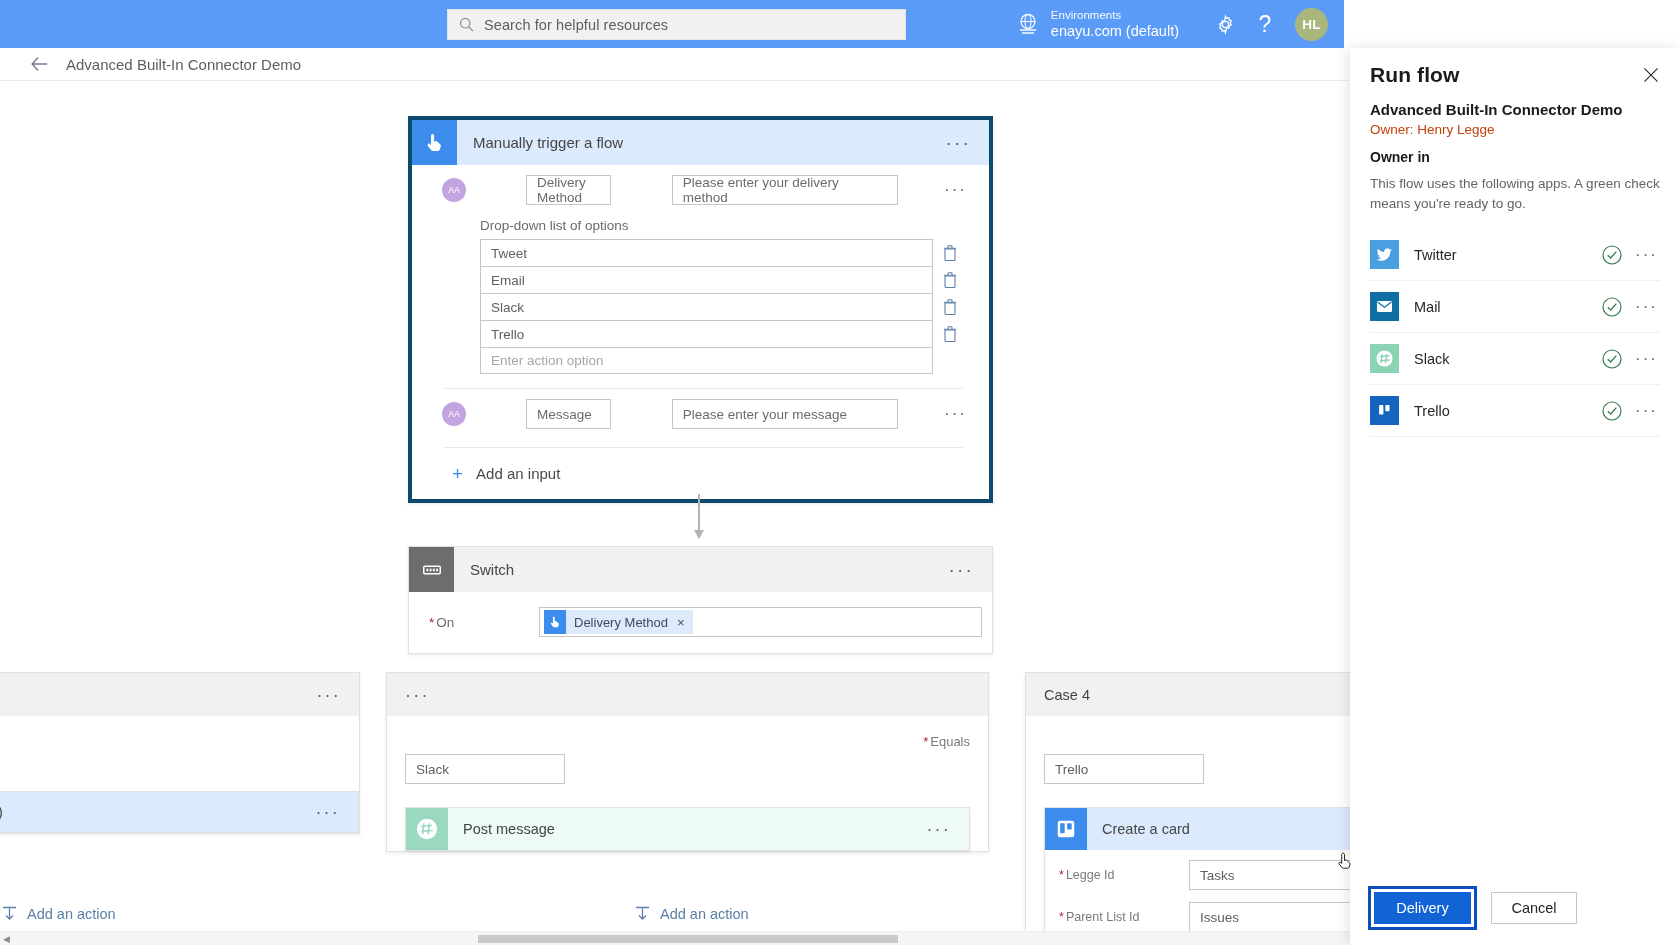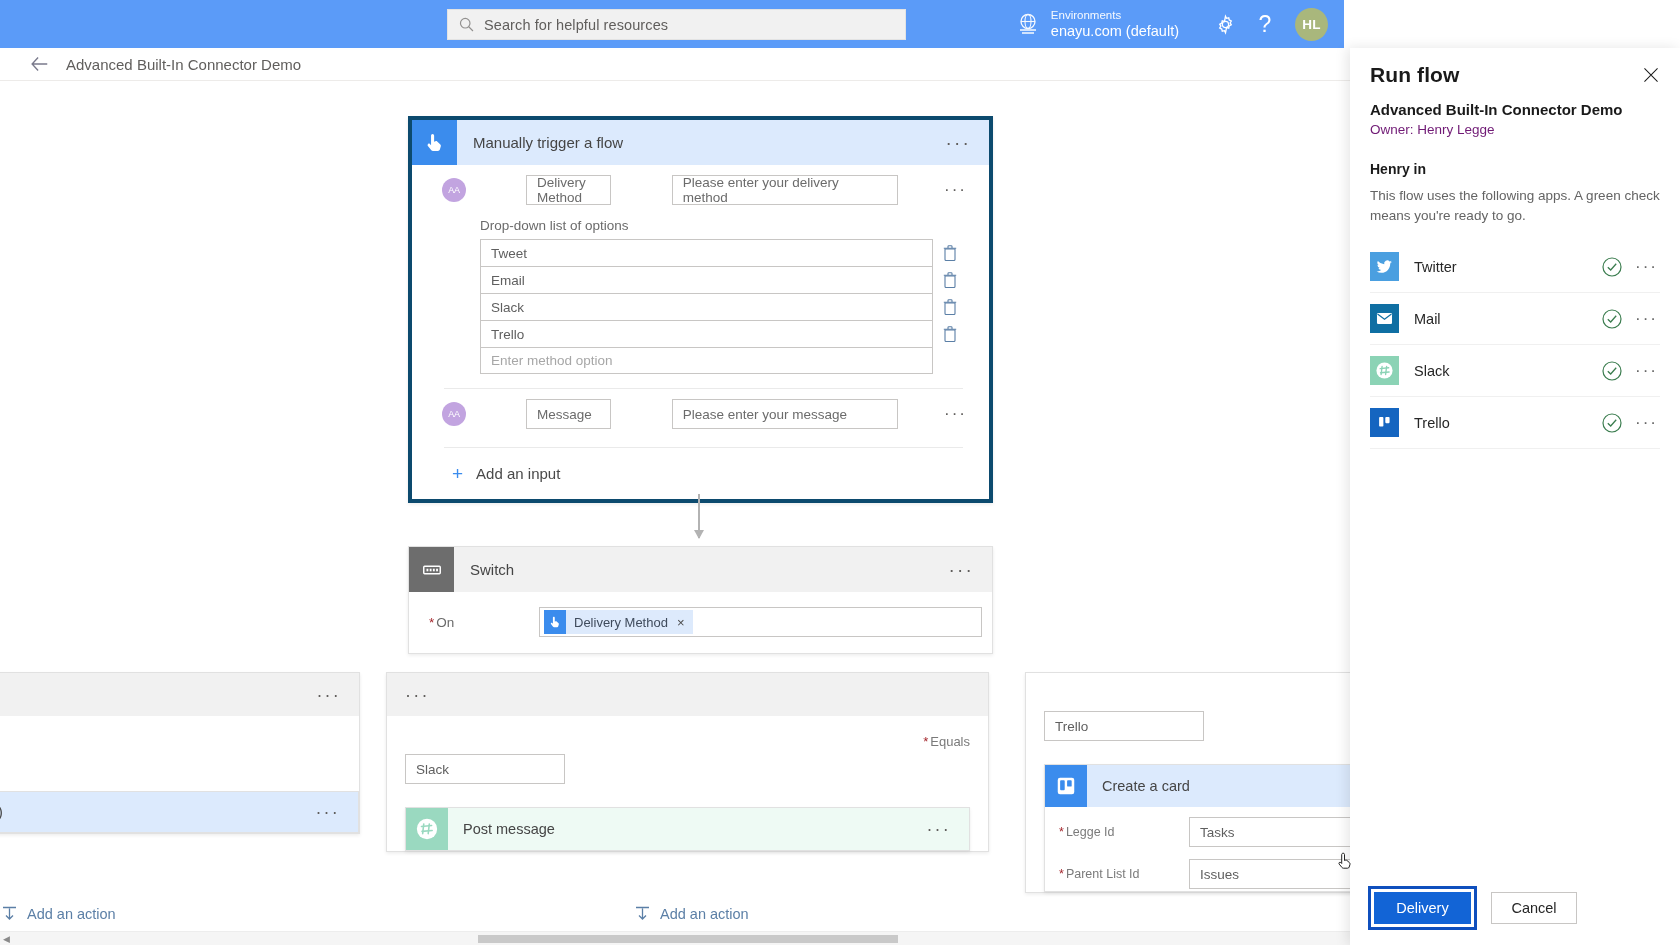--- a/index.html
+++ b/index.html
@@ -194,21 +194,21 @@
     background:#fff; box-shadow: -3px 0 12px rgba(0,0,0,.10);
     display:flex; flex-direction: column;
   }
   .panel-close {
     position:absolute; right: 18px; top: 16px; width:22px; height:22px; cursor:pointer;
     display:flex; align-items:center; justify-content:center;
   }
   .panel-inner { padding: 15px 20px 0 20px; flex: 1; overflow:hidden; }
   .panel-h1 { font-size: 21px; color:#1a1a1a; font-weight: 600; margin: 0 0 14px 0; letter-spacing:.1px; }
   .panel-flowname { font-size: 15px; color:#1a1a1a; font-weight:600; margin-bottom: 4px; }
-  .panel-owner { font-size: 13.5px; color:#701a75; margin-bottom: 24px; }
+  .panel-owner { font-size: 13.5px; color:#c2410c; margin-bottom: 12px; }
   .panel-h2 { font-size: 14px; color:#1a1a1a; font-weight:600; margin-bottom: 9px; }
   .panel-desc { font-size: 13.5px; color:#646464; line-height: 1.45; margin-bottom: 16px; }
 
   .conn-row {
     display:flex; align-items:center; height: 52px; border-bottom:1px solid #f0f0f0;
   }
   .conn-icon { width: 29px; height: 29px; flex:none; display:flex; align-items:center; justify-content:center; }
   .conn-icon.twitter { background:#4a9fe0; }
   .conn-icon.mail { background:#0f6fa3; }
   .conn-icon.slack { background:#8bd3b5; }
@@ -333,21 +333,21 @@
           <div class="ddl-row">
             <div class="ddl-opt">Trello</div>
             <span class="trash">
               <svg viewBox="0 0 14 16">
                 <path d="M2 4h10v10.5a1 1 0 0 1-1 1H3a1 1 0 0 1-1-1z" fill="none" stroke="#5b7fa6" stroke-width="1.1"></path>
                 <path d="M0.8 3.3h12.4M5 3.3V1.6a.8.8 0 0 1 .8-.8h2.4a.8.8 0 0 1 .8.8v1.7" fill="none" stroke="#5b7fa6" stroke-width="1.1"></path>
               </svg>
             </span>
           </div>
           <div class="ddl-row">
-            <div class="ddl-opt ph">Enter method option</div>
+            <div class="ddl-opt ph">Enter action option</div>
             <span class="trash"></span>
           </div>
         </div>
 
         <div class="divider"></div>
 
         <div class="input-row">
           <span class="dot-avatar">AA</span>
           <div class="fld name">Message</div>
           <div class="fld value">Please enter your message</div>
@@ -448,20 +448,24 @@
         </div>
         <div class="add-action" style="left:247px; top:232px;">
           <svg viewBox="0 0 17 17">
             <path d="M2 2.5h13M8.5 3.5v10M5 10.5l3.5 3.5 3.5-3.5" fill="none" stroke="#5b7fa6" stroke-width="1.3"></path>
           </svg>
           <span class="lbl">Add an action</span>
         </div>
       </div>
 
       <div class="case-col" style="left:1025px; width:480px;">
+        <div class="case-head">
+          <span class="ttl">Case 4</span>
+          <span class="ell">···</span>
+        </div>
         <div class="case-body">
           <div class="eq-label">
             <span class="req">*</span><span>Equals</span>
           </div>
           <div class="eq-field">Trello</div>
           <div class="act-card">
             <div class="act-head trello">
               <div class="act-icon trello">
                 <svg viewBox="0 0 24 24" width="22" height="22">
                   <rect x="3" y="3" width="18" height="18" rx="2.5" fill="#fff"></rect>
@@ -498,21 +502,21 @@
     <div class="panel-close">
       <svg viewBox="0 0 22 22" width="16" height="16">
         <path d="M2 2 L20 20 M20 2 L2 20" stroke="#1a1a1a" stroke-width="1.4" fill="none"></path>
       </svg>
     </div>
 
     <div class="panel-inner">
       <div class="panel-h1">Run flow</div>
       <div class="panel-flowname">Advanced Built-In Connector Demo</div>
       <div class="panel-owner">Owner: Henry Legge</div>
-      <div class="panel-h2">Henry in</div>
+      <div class="panel-h2">Owner in</div>
       <div class="panel-desc">This flow uses the following apps. A green check means you're ready to go.</div>
 
       <div class="conn-row">
         <span class="conn-icon twitter">
           <svg viewBox="0 0 24 24" width="19" height="19">
             <path fill="#fff" d="M21.5 6.3c-.7.3-1.5.5-2.3.6.8-.5 1.4-1.3 1.7-2.2-.8.5-1.6.8-2.5 1a3.9 3.9 0 0 0-6.7 3.6A11.1 11.1 0 0 1 3.6 5.2a3.9 3.9 0 0 0 1.2 5.2c-.6 0-1.2-.2-1.8-.5a3.9 3.9 0 0 0 3.1 3.8c-.6.2-1.2.2-1.8.1a3.9 3.9 0 0 0 3.6 2.7A7.9 7.9 0 0 1 2 18.2a11 11 0 0 0 6 1.8c7.2 0 11.2-6 11.2-11.2v-.5c.8-.6 1.5-1.3 2.3-2z"></path>
           </svg>
         </span>
         <span class="conn-name">Twitter</span>
         <svg class="conn-check" viewBox="0 0 22 22">

